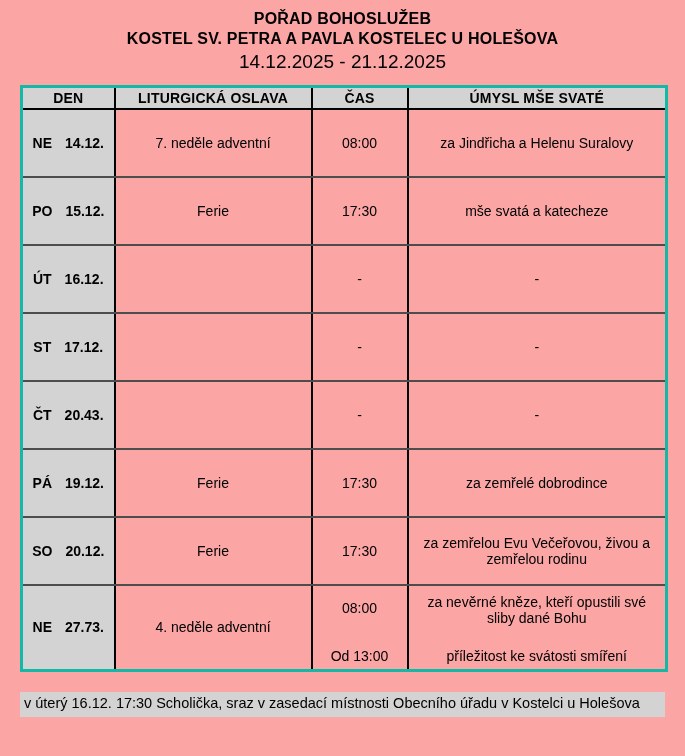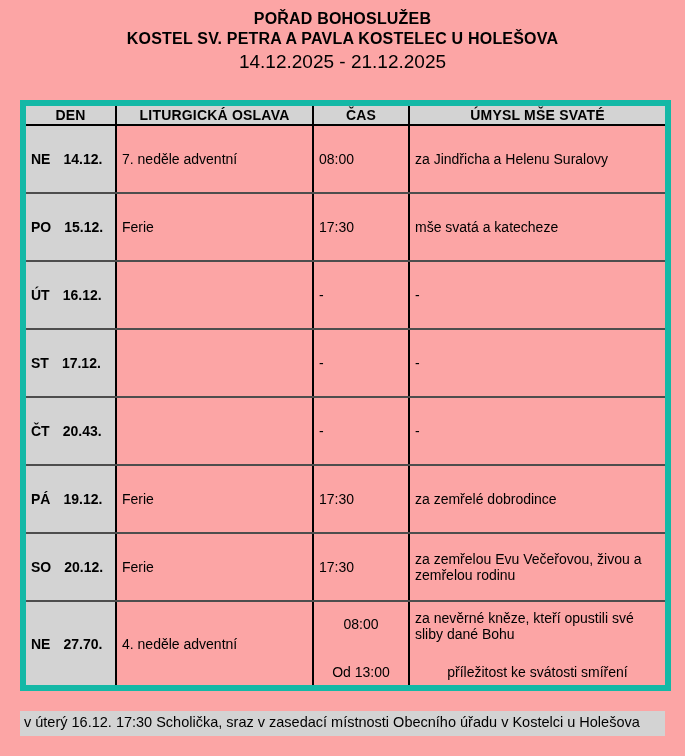--- a/index.html
+++ b/index.html
@@ -28,34 +28,35 @@
     }
     .title-date {
       font-size: 19px;
       line-height: 21px;
       margin-top: 2px;
     }
     table.schedule {
       border-collapse: collapse;
       table-layout: fixed;
       width: 645px;
-      margin: 28px 0 0 20px;
-      border: 6px solid #14b8a6;
+      margin: 13px 0 0 20px;
+      border: 3px solid #14b8a6;
     }
     table.schedule th {
       background: #d3d3d3;
       font-size: 14px;
       font-weight: bold;
       height: 22px;
       padding: 0 2px;
       border: 2px solid #000;
       letter-spacing: 0.2px;
     }
     table.schedule td {
       font-size: 14px;
+      text-align: center;
       vertical-align: middle;
       padding: 2px 5px;
       border-left: 2px solid #000;
       border-right: 2px solid #000;
       border-top: 2px solid #4d4d4d;
       border-bottom: 2px solid #4d4d4d;
     }
     tr.data-row { height: 68px; }
     tr.last-row { height: 85px; }
     td.day-cell {
@@ -165,21 +166,21 @@
       <tr class="data-row">
         <td class="day-cell">
           <span class="day-abbr">SO</span><span class="day-date">20.12.</span>
         </td>
         <td>Ferie</td>
         <td>17:30</td>
         <td>za zemřelou Evu Večeřovou, živou a zemřelou rodinu</td>
       </tr>
       <tr class="last-row">
         <td class="day-cell">
-          <span class="day-abbr">NE</span><span class="day-date">27.70.</span>
+          <span class="day-abbr">NE</span><span class="day-date">27.73.</span>
         </td>
         <td>4. neděle adventní</td>
         <td class="last-cell">
           <div class="stack">
             <div class="top">08:00</div>
             <div>Od 13:00</div>
           </div>
         </td>
         <td class="last-cell">
           <div class="stack intent-stack">

